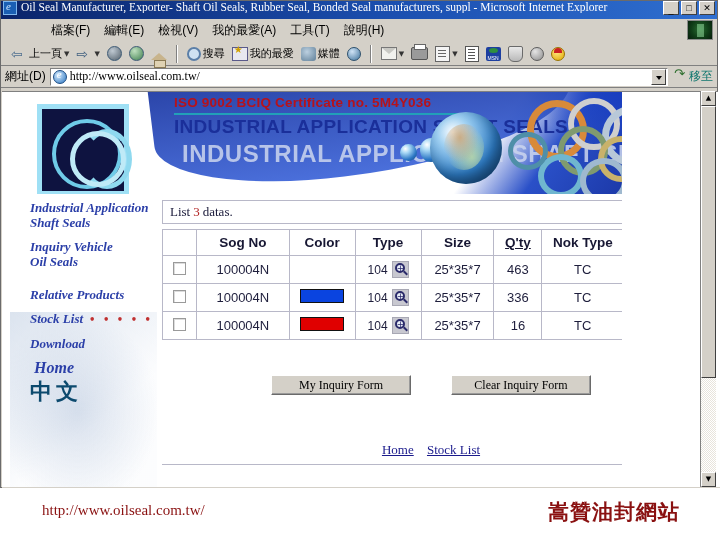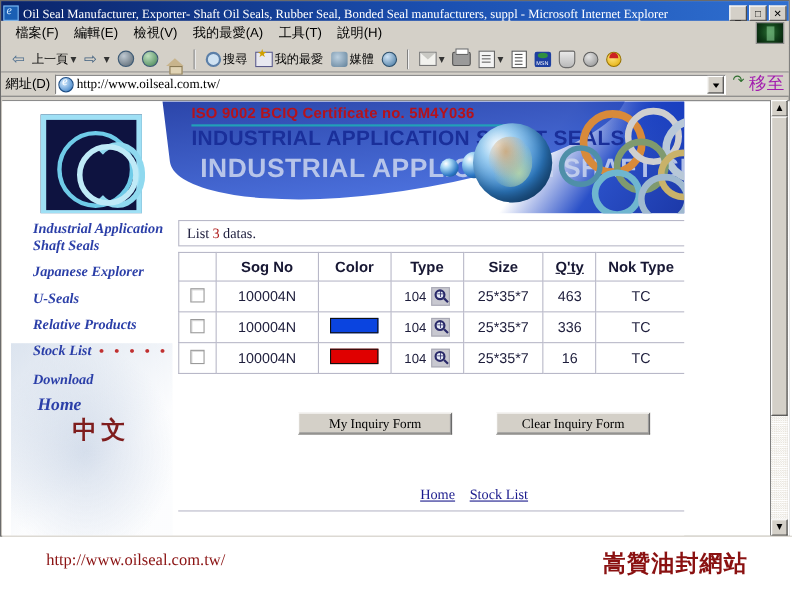--- a/index.html
+++ b/index.html
@@ -23,21 +23,21 @@
     border: 1px solid #6b6b6b;
     background: #d4d0c8;
     box-sizing: border-box;
   }
 
   
   .titlebar {
     height: 18px;
     background: linear-gradient(to right, #0a246a 0%, #1b4fb0 55%, #2f6fd0 100%);
     display: flex;
-    align-items: flex-end;
+    align-items: flex-start;
     padding: 0 2px 0 2px;
     box-sizing: border-box;
   }
   .title-ico {
     width: 14px; height: 14px;
     margin-right: 4px;
     background: #1a5fb4;
     border: 1px solid #7fb7ee;
     position: relative;
     flex: none;
@@ -80,23 +80,24 @@
     font-family: "Liberation Sans", sans-serif;
   }
   .winbtn.min i { line-height: 16px; }
 
   
   .menubar {
     height: 22px;
     background: #d4d0c8;
     display: flex;
     align-items: center;
-    padding-left: 6px;
+    padding-left: 19px;
     border-bottom: 1px solid #d4d0c8;
     position: relative;
+    margin-left: 24px;
   }
   .menu-item {
     font-family: "Liberation Sans", sans-serif;
     font-size: 12px;
     color: #000;
     padding: 1px 7px;
     white-space: nowrap;
   }
   .menu-logo {
     position: absolute;
@@ -331,21 +332,21 @@
     box-sizing: border-box;
   }
   .addr-drop::after{
     content:""; position:absolute; left:4px; top:6px;
     border-left:3px solid transparent; border-right:3px solid transparent;
     border-top:4px solid #000;
   }
   .go-btn {
     display: flex; align-items: center; gap: 2px;
     font-family: "Liberation Sans", sans-serif;
-    font-size: 16px; color: #a21caf; white-space: nowrap;
+    font-size: 12px; color: #0f766e; white-space: nowrap;
     padding-left: 2px; flex: none;
   }
   .go-ico {
     width: 13px; height: 13px;
     position: relative; display: inline-block;
   }
   .go-ico::after{
     content:"↷"; position:absolute; left:0; top:-4px;
     font-size: 13px; color: #2f6f2f;
     font-family: "DejaVu Sans", sans-serif;
@@ -523,24 +524,23 @@
     font-size: 13px;
     line-height: 15px;
     padding-left: 8px;
     white-space: nowrap;
     position: relative;
   }
   .nav-item.two-line { line-height: 15px; }
   .nav-gap { height: 9px; }
   .nav-home { font-size: 16px; padding-left: 12px; color: #2b3fa8; }
   .nav-cn {
-    font-size: 22px; padding-left: 8px; color: #7f1d1d;
-    font-family: Liberation Mono, monospace; font-style: normal; font-weight: bold;
+    font-size: 22px; padding-left: 8px; color: #0c4a6e;
+    font-family: Liberation Serif, serif; font-style: normal; font-weight: bold;
     letter-spacing: 4px;
-    margin-left: 36px;
   }
   .dots {
     display: inline-block;
     margin-left: 6px;
     color: #c03030;
     letter-spacing: 2px;
     font-family: "DejaVu Sans", sans-serif;
     font-size: 10px;
     font-style: normal;
   }
@@ -911,26 +911,24 @@
         <div class="sidebar">
           <div class="sidebar-bg"></div>
           <div class="nav">
             <div style="height:6px;"></div>
             <div class="nav-item two-line">
               <div>Industrial Application</div>
               <div>Shaft Seals</div>
             </div>
             <div class="nav-gap"></div>
             <div class="nav-item two-line">
-              <div>Japanese Explorer</div>
+              <div>Inquiry Vehicle</div>
+              <div>Oil Seals</div>
             </div>
             <div class="nav-gap"></div>
-            <div class="nav-item">
-              <div>U-Seals</div>
-            </div>
             <div class="nav-gap"></div>
             <div class="nav-item">
               <div>Relative Products</div>
             </div>
             <div class="nav-gap"></div>
             <div class="nav-item">
               <span>Stock List</span><span class="dots">• • • • • •</span><span class="dots tri">▶</span>
             </div>
             <div class="nav-gap"></div>
             <div class="nav-item">

